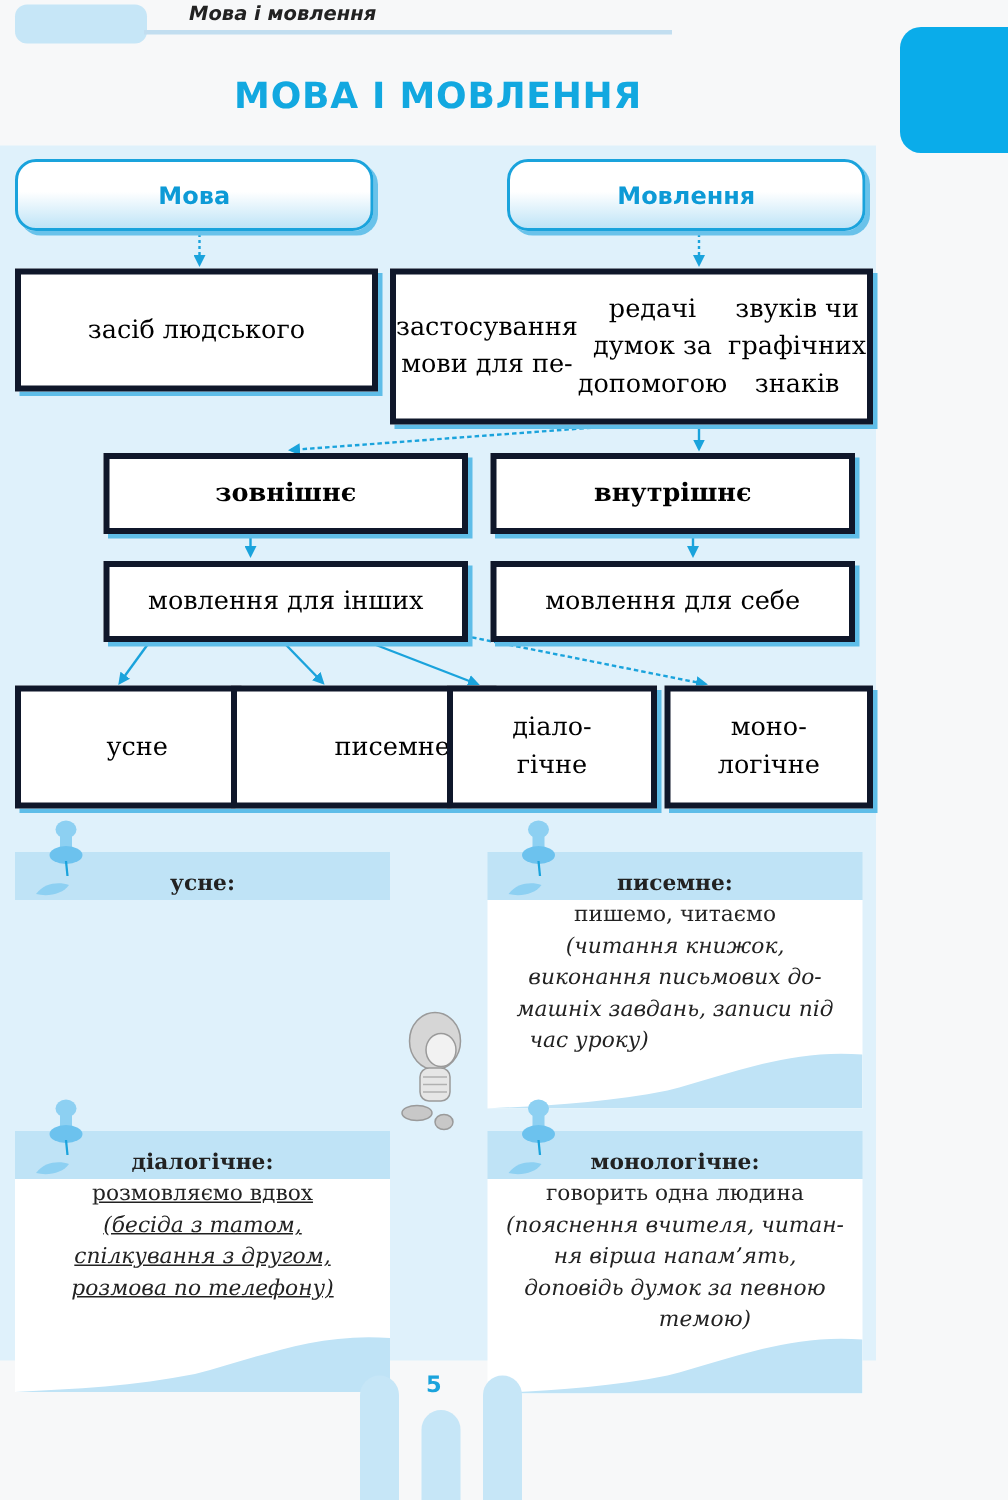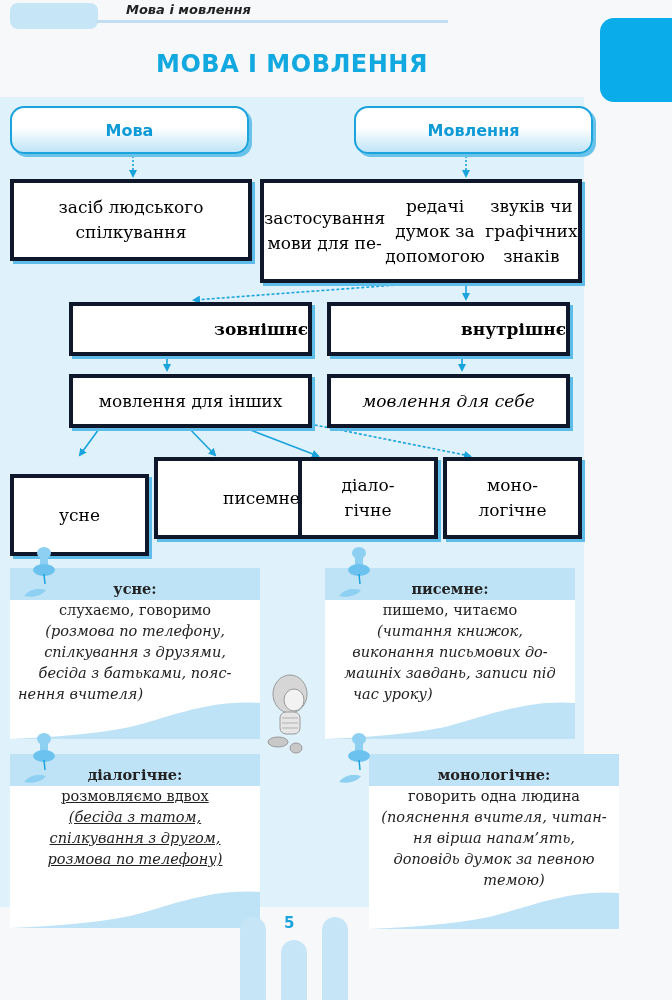--- a/index.html
+++ b/index.html
@@ -23,21 +23,21 @@
     background:linear-gradient(180deg,#ffffff 0%,#ffffff 45%,#bfe4f7 100%);
     box-shadow:3px 3px 0 #69c2ea;
     display:flex; align-items:center; justify-content:center;
     font-family:"DejaVu Sans", sans-serif; font-weight:bold; font-size:16px; color:#0d9ad6;
   }
   .box {
     background:#fff; border:4px solid #0f172a; box-shadow:3px 3px 0 #5ebde8;
     display:flex; align-items:center; justify-content:center; text-align:center;
     font-size:17px; line-height:25px; color:#000000;
   }
-  .box.bold { font-weight:bold;justify-content:flex-end; }
+  .box.bold { font-weight:bold; }
   svg.lines { left:0; top:0; }
   
   .note { width:250px; }
   .note-top { height:32px; background:#bfe3f6; }
   .note-body {
     background:#fff; position:relative;
     text-align:center; font-size:14.5px; line-height:21px; padding:0 8px 34px;
   }
   .note-body .curl { position:absolute; left:0; right:0; bottom:0; height:40px; }
   .note-ex { font-style:italic; }
@@ -74,75 +74,64 @@
     <line x1="104" y1="422" x2="80" y2="455"></line>
     <line x1="183" y1="422" x2="215" y2="455"></line>
     <line x1="230" y1="422" x2="318" y2="456"></line>
     <line x1="300" y1="422" x2="470" y2="456" stroke-dasharray="3,2"></line>
   </g>
 </svg>
 
 <div class="abs pill" style="left:10px;top:106px;width:235px;">
   <span>Мова</span>
 </div>
-<div class="abs pill" style="left:338px;top:106px;width:235px;margin-left:16px;">
+<div class="abs pill" style="left:338px;top:106px;width:235px;">
   <span>Мовлення</span>
 </div>
 
 <div class="abs box" style="left:10px;top:179px;width:234px;height:74px;flex-direction:column;">
   <div>засіб людського</div>
-  <div>спілкування</div>
 </div>
 <div class="abs box" style="left:260px;top:179px;width:314px;height:96px;flex-direction:row;">
   <div>застосування мови для пе-</div>
   <div>редачі думок за допомогою</div>
   <div>звуків чи графічних знаків</div>
 </div>
 
 <div class="abs box bold" style="left:69px;top:302px;width:235px;height:46px;">
   <span>зовнішнє</span>
 </div>
 <div class="abs box bold" style="left:327px;top:302px;width:235px;height:46px;">
   <span>внутрішнє</span>
 </div>
 <div class="abs box" style="left:69px;top:374px;width:235px;height:46px;">
   <span>мовлення для інших</span>
 </div>
-<div class="abs box" style="left:327px;top:374px;width:235px;height:46px;font-style:italic;">
+<div class="abs box" style="left:327px;top:374px;width:235px;height:46px;">
   <span>мовлення для себе</span>
 </div>
 
-<div class="abs box" style="left:10px;top:474px;width:131px;height:74px;">
+<div class="abs box" style="left:10px;top:457px;width:131px;height:74px;padding-left:12px;">
   <span>усне</span>
 </div>
 <div class="abs box" style="left:154px;top:457px;width:131px;height:74px;padding-left:38px;">
   <span>писемне</span>
 </div>
 <div class="abs box" style="left:298px;top:457px;width:132px;height:74px;flex-direction:column;">
   <div>діало-</div>
   <div>гічне</div>
 </div>
 <div class="abs box" style="left:443px;top:457px;width:131px;height:74px;flex-direction:column;">
   <div>моно-</div>
   <div>логічне</div>
 </div>
 
 <div class="abs note" style="left:10px;top:568px;">
   <div class="note-top"></div>
   <div class="note-title-abs">усне:</div>
-  <div class="note-body">
-    <div>слухаємо, говоримо</div>
-    <div class="note-ex">(розмова по телефону,</div>
-    <div class="note-ex">спілкування з друзями,</div>
-    <div class="note-ex">бесіда з батьками, пояс-</div>
-    <div class="note-ex" style="text-align:left;">нення вчителя)</div>
-    <svg class="curl" viewBox="0 0 250 40" preserveAspectRatio="none">
-        <path d="M0,40 L250,40 L250,4 C200,0 160,18 120,28 C80,36 40,38 0,40 Z" fill="#bfe3f6"></path>
-      </svg>
-  </div>
 </div>
 <svg class="abs pin" style="left:22px;top:546px;" viewBox="0 0 36 54">
   <ellipse cx="22" cy="7" rx="7" ry="6" fill="#8dd0f2"></ellipse>
   <rect x="18" y="9" width="8" height="12" fill="#8dd0f2"></rect>
   <ellipse cx="22" cy="24" rx="11" ry="6" fill="#6cc2ee"></ellipse>
   <line x1="22" y1="28" x2="23" y2="38" stroke="#1aa3dc" stroke-width="1.5"></line>
   <path d="M2,50 C8,42 18,42 24,44 C20,50 10,52 2,50 Z" fill="#8dd0f2"></path>
 </svg>
 
 <div class="abs note" style="left:325px;top:568px;">
@@ -181,21 +170,21 @@
   </div>
 </div>
 <svg class="abs pin" style="left:22px;top:732px;" viewBox="0 0 36 54">
   <ellipse cx="22" cy="7" rx="7" ry="6" fill="#8dd0f2"></ellipse>
   <rect x="18" y="9" width="8" height="12" fill="#8dd0f2"></rect>
   <ellipse cx="22" cy="24" rx="11" ry="6" fill="#6cc2ee"></ellipse>
   <line x1="22" y1="28" x2="23" y2="38" stroke="#1aa3dc" stroke-width="1.5"></line>
   <path d="M2,50 C8,42 18,42 24,44 C20,50 10,52 2,50 Z" fill="#8dd0f2"></path>
 </svg>
 
-<div class="abs note" style="left:325px;top:754px;margin-left:44px;">
+<div class="abs note" style="left:325px;top:754px;">
   <div class="note-top"></div>
   <div class="note-title-abs">монологічне:</div>
   <div class="note-body" style="padding-bottom:38px;">
     <div>говорить одна людина</div>
     <div class="note-ex">(пояснення вчителя, читан-</div>
     <div class="note-ex">ня вірша напам’ять,</div>
     <div class="note-ex">доповідь думок за певною</div>
     <div class="note-ex" style="text-align:center;padding-left:40px;">темою)</div>
     <svg class="curl" viewBox="0 0 250 40" preserveAspectRatio="none">
         <path d="M0,40 L250,40 L250,4 C200,0 160,18 120,28 C80,36 40,38 0,40 Z" fill="#bfe3f6"></path>

